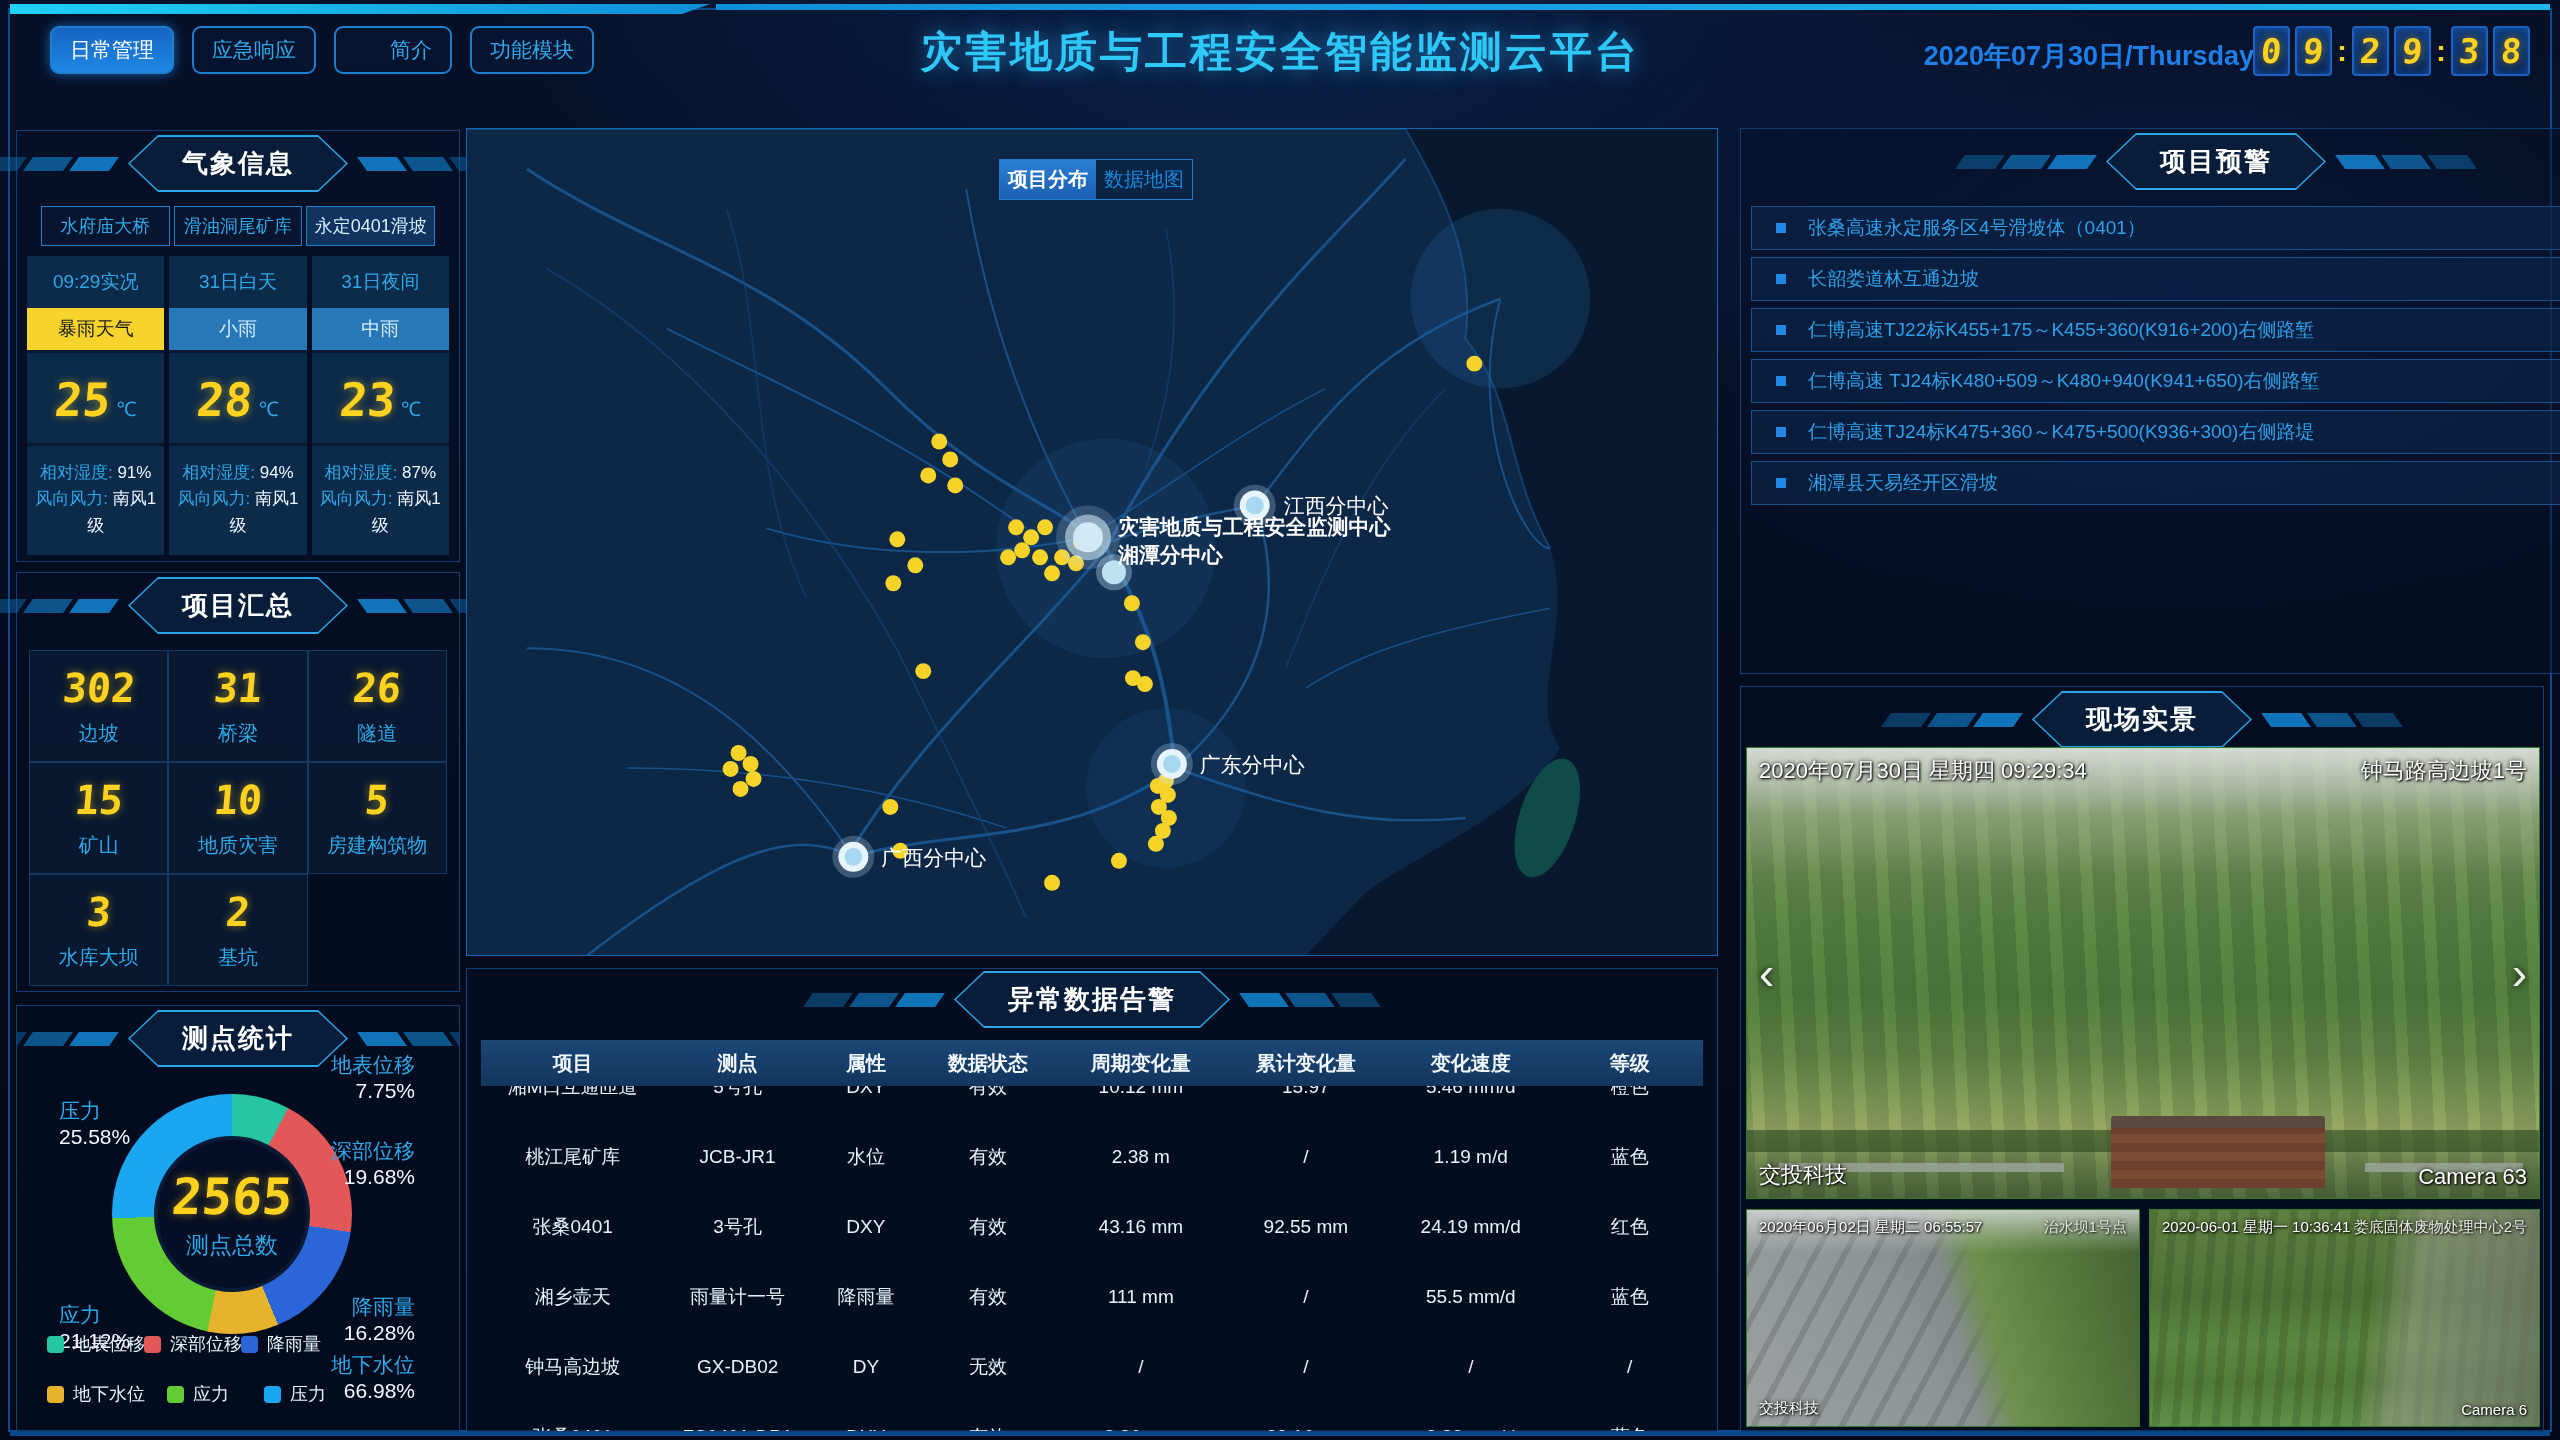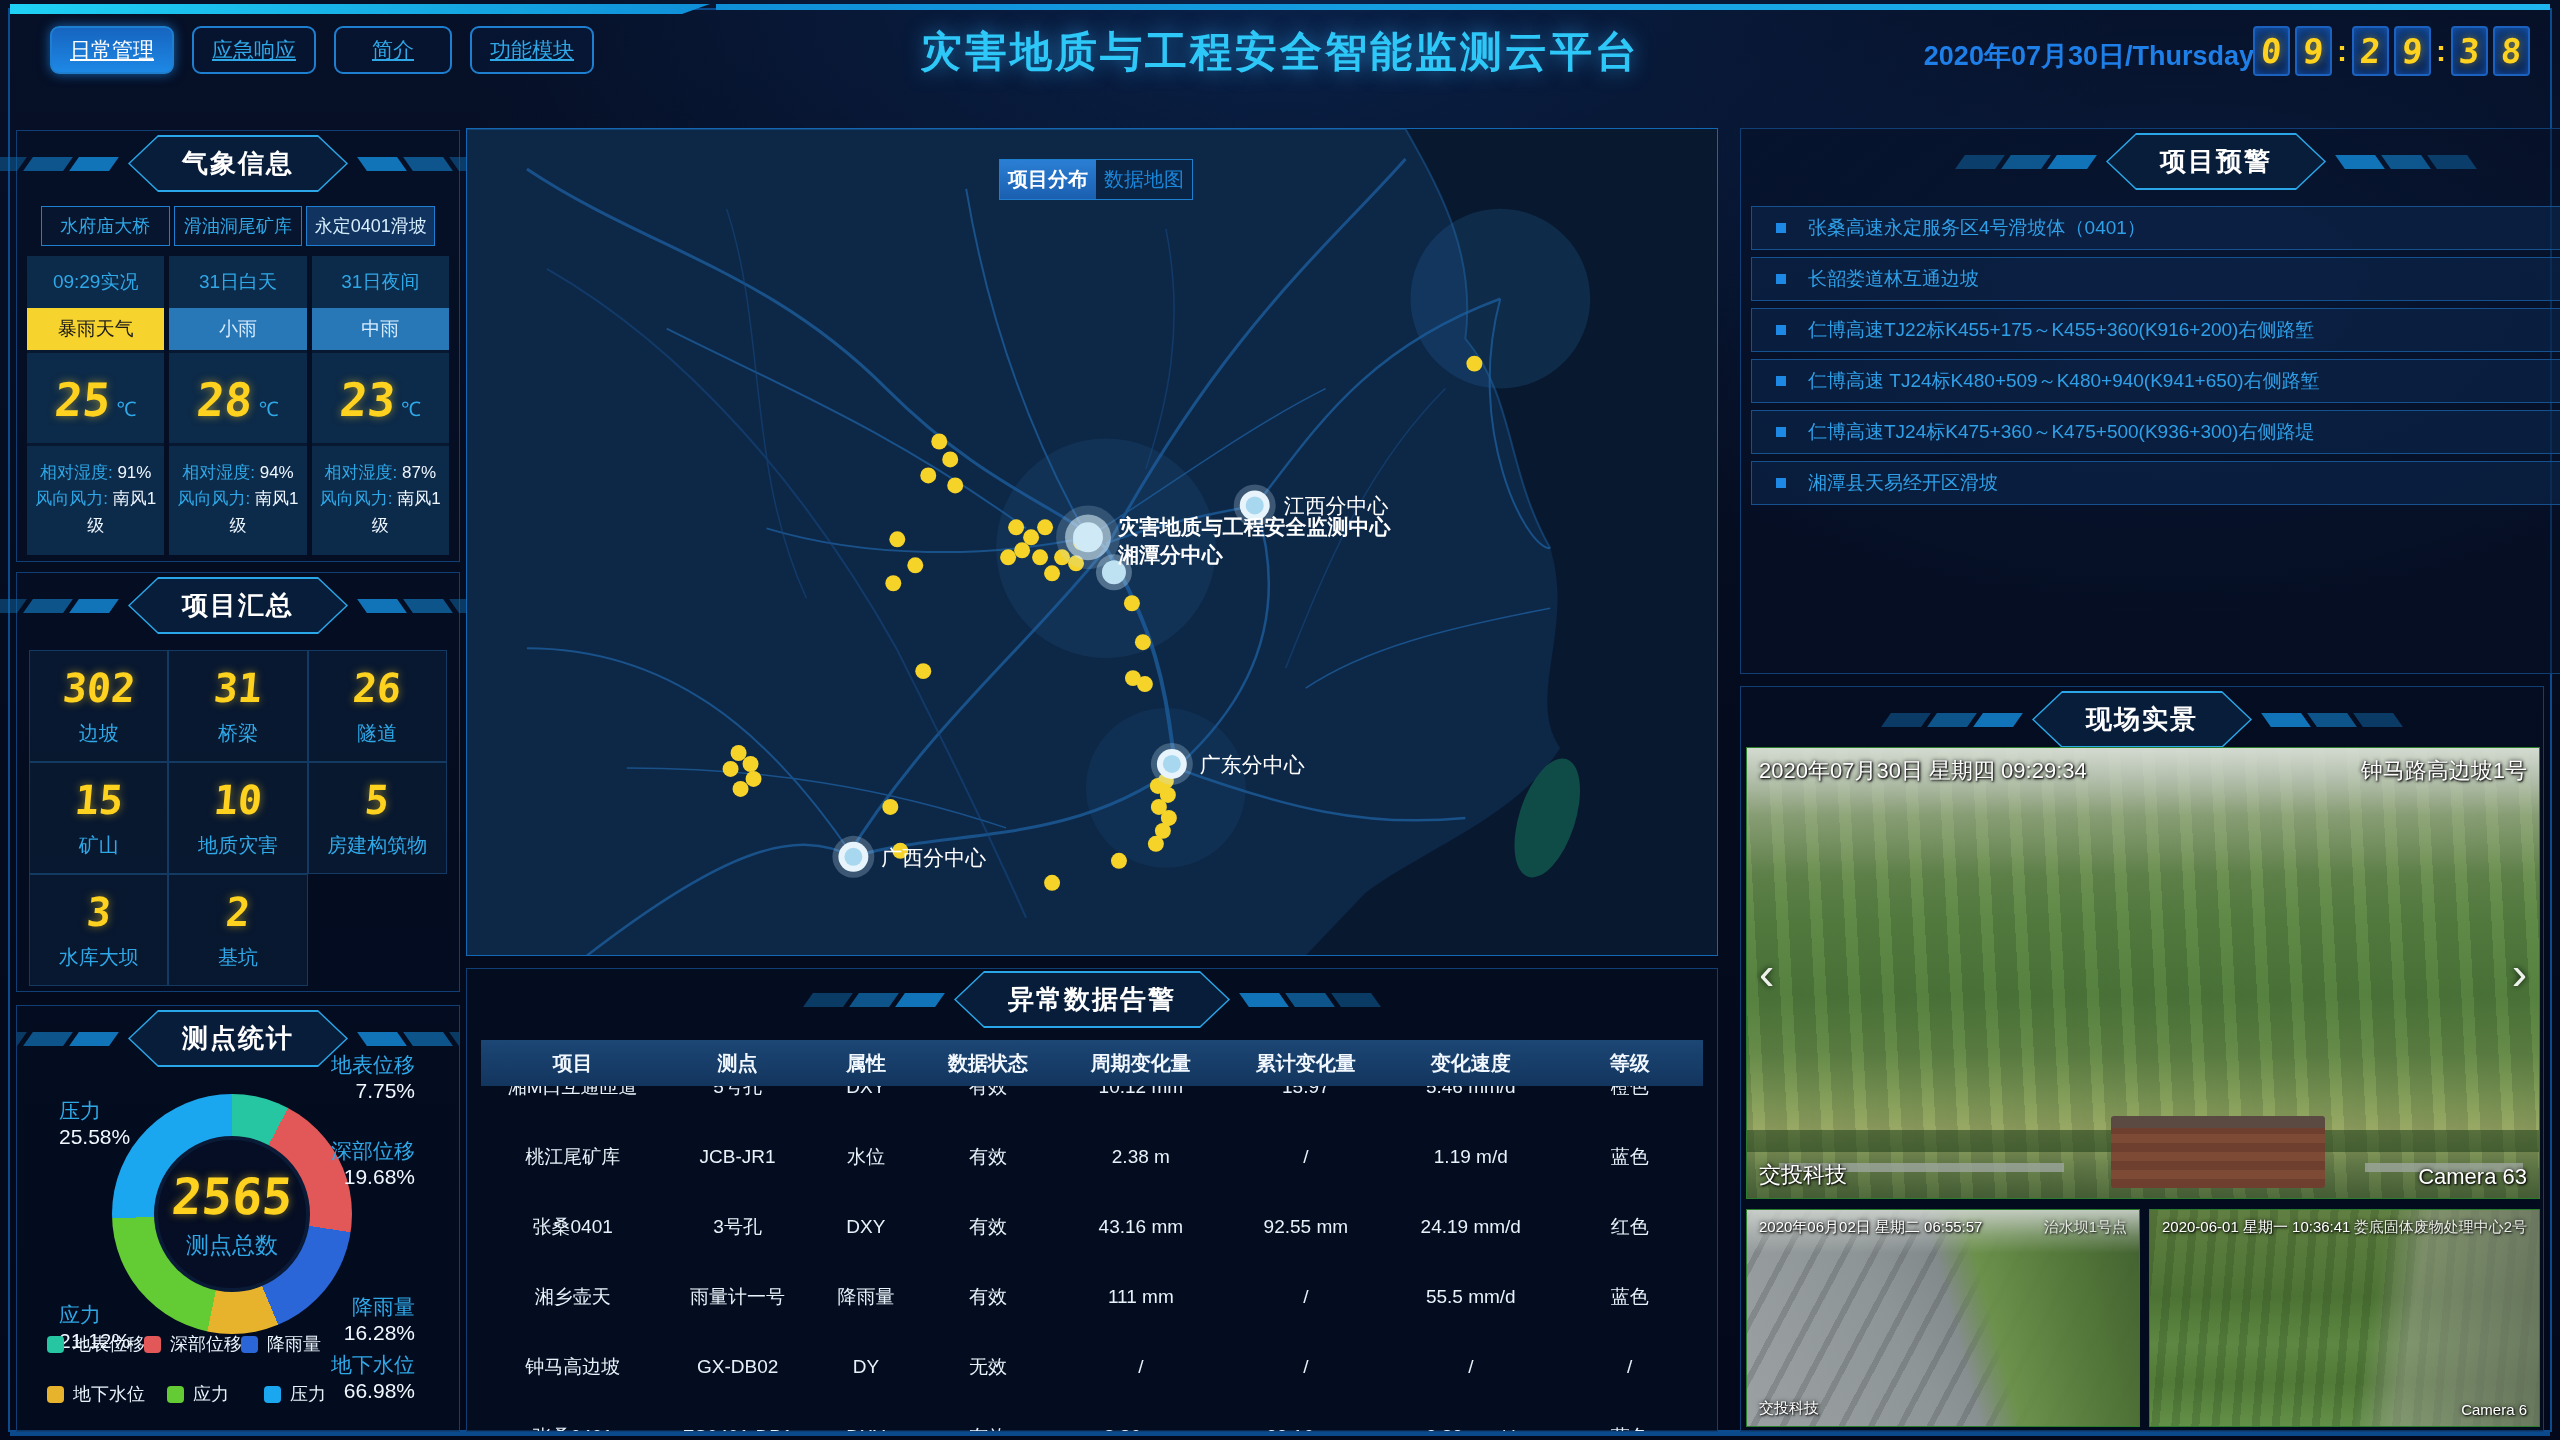--- a/index.html
+++ b/index.html
@@ -16,22 +16,22 @@
   .frame { position:absolute; inset:8px; border:2px solid #0c4c8e; pointer-events:none; }
   .top-strip-a { position:absolute; top:4px; left:10px; width:700px; height:10px;
     background:linear-gradient(90deg,#1fd2f5,#0f8fd8); clip-path:polygon(0 0,100% 0,96% 100%,0 100%); }
   .top-strip-b { position:absolute; top:4px; left:716px; right:10px; height:6px;
     background:linear-gradient(90deg,#0f8fd8,#1fb6ef); }
   .bottom-strip { position:absolute; bottom:4px; left:10px; right:10px; height:4px; background:#0c5aa8; opacity:.8; }
 
   
   .header { position:absolute; top:12px; left:16px; right:16px; height:66px; }
   .nav { position:absolute; left:34px; top:14px; display:flex; gap:18px; }
-  .nav-btn { min-width:118px; padding:8px 18px; text-align:center; font-size:21px; color:#2fa8e8;
-    border:2px solid #1e7fd0; border-radius:9px; background:rgba(8,30,66,.35); cursor:pointer;text-decoration:underline; }
+  .nav-btn { min-width:118px; padding:8px 18px; text-align:right; font-size:21px; color:#2fa8e8;
+    border:2px solid #1e7fd0; border-radius:9px; background:rgba(8,30,66,.35); cursor:pointer; }
   .nav-btn.active { background:linear-gradient(180deg,#1565c0,#1e88e5); color:#fff; box-shadow:0 0 12px rgba(30,136,229,.7); }
   .page-title { position:absolute; left:0; right:0; top:12px; text-align:center; font-size:42px; font-weight:bold;
     color:#2ec8f8; letter-spacing:3px; text-shadow:0 0 20px rgba(46,170,248,.65); }
   .datetime { position:absolute; right:290px; top:26px; font-size:27px; font-weight:bold; color:#1f7fe8; }
   .clock { position:absolute; right:14px; top:14px; display:flex; align-items:center; gap:5px; }
   .clock-digit { width:37px; height:50px; display:flex; align-items:center; justify-content:center;
     background:linear-gradient(180deg,#0c3672,#0a2452); border:2px solid #1b62c0; border-radius:4px;
     box-shadow:inset 0 0 10px rgba(32,110,220,.6); }
   .clock-colon { color:#ffd21f; font-size:30px; font-weight:bold; }
   .digital { font-family:"DejaVu Sans Mono", monospace; font-weight:bold; color:#ffd21f;

